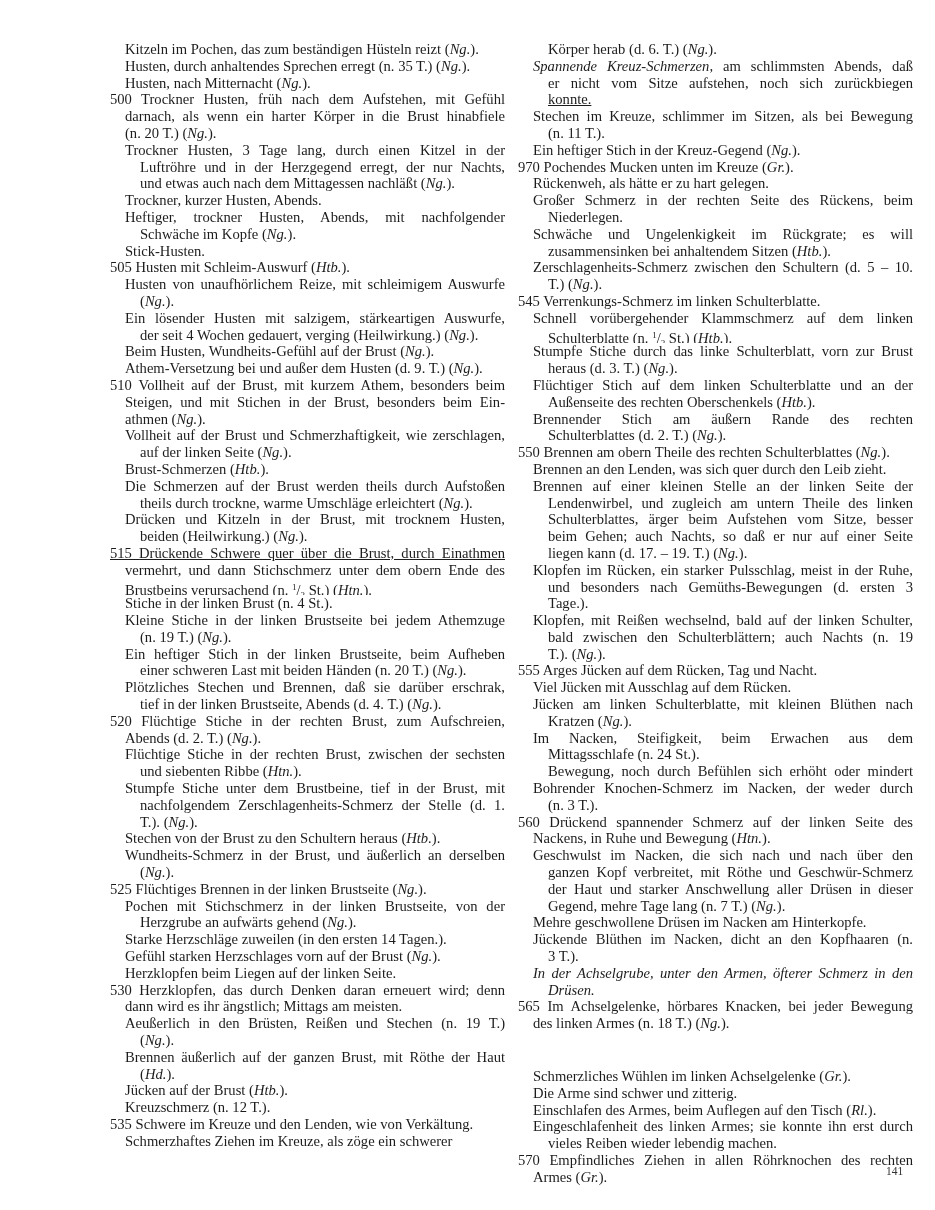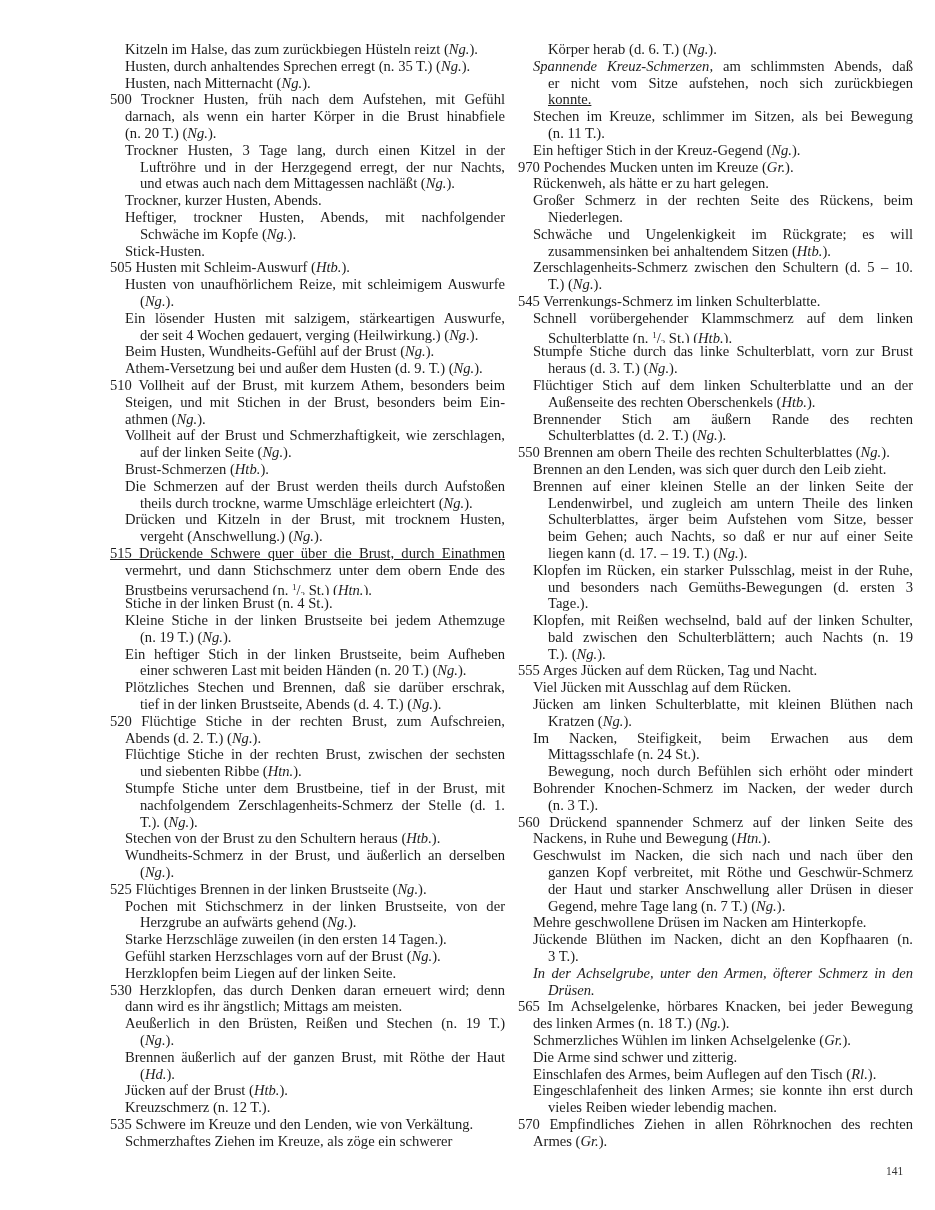--- a/index.html
+++ b/index.html
@@ -18,21 +18,21 @@
   .it { font-style: italic; }
   .sup { font-size: 9px; vertical-align: 5px; }
   .sub { font-size: 9px; vertical-align: -3px; }
   #page-number { position: absolute; left: 886px; top: 1165px; font-size: 11.5px; color: #333; }
 </style>
 </head>
 <body>
 
 <div id="col-left" class="col">
     <div class="entry">
-      <div class="line l0 last last" style="white-space: normal; overflow: hidden;"><span>Kitzeln im Halse, das zum zurückbiegen Hüsteln reizt (</span><span class="it">Ng.</span><span>).</span></div>
+      <div class="line l0 last last" style="white-space: normal; overflow: hidden;"><span>Kitzeln im Pochen, das zum beständigen Hüsteln reizt (</span><span class="it">Ng.</span><span>).</span></div>
     </div>
     <div class="entry">
       <div class="line l0 last last" style="white-space: normal; overflow: hidden;"><span>Husten, durch anhaltendes Sprechen erregt (n. 35 T.) (</span><span class="it">Ng.</span><span>).</span></div>
     </div>
     <div class="entry">
       <div class="line l0 last last" style="white-space: normal; overflow: hidden;"><span>Husten, nach Mitternacht (</span><span class="it">Ng.</span><span>).</span></div>
     </div>
     <div class="entry">
       <div class="line ln" style="white-space: normal; overflow: hidden;"><span style="display: inline;">500 </span><span>Trockner Husten, früh nach dem Aufstehen, mit Gefühl</span></div>
       <div class="line l0" style="white-space: normal; overflow: hidden;"><span>darnach, als wenn ein harter Körper in die Brust hinabfiele</span></div>
@@ -81,21 +81,21 @@
     </div>
     <div class="entry">
       <div class="line l0 last last" style="white-space: normal; overflow: hidden;"><span>Brust-Schmerzen (</span><span class="it">Htb.</span><span>).</span></div>
     </div>
     <div class="entry">
       <div class="line l0" style="white-space: normal; overflow: hidden;"><span>Die Schmerzen auf der Brust werden theils durch Aufstoßen</span></div>
       <div class="line l1 last" style="white-space: normal; overflow: hidden;"><span>theils durch trockne, warme Umschläge erleichtert (</span><span class="it">Ng.</span><span>).</span></div>
     </div>
     <div class="entry">
       <div class="line l0" style="white-space: normal; overflow: hidden;"><span>Drücken und Kitzeln in der Brust, mit trocknem Husten,</span></div>
-      <div class="line l1 last" style="white-space: normal; overflow: hidden;"><span>vergeht (Anschwellung.) (</span><span class="it">Ng.</span><span>).</span></div>
+      <div class="line l1 last" style="white-space: normal; overflow: hidden;"><span>beiden (Heilwirkung.) (</span><span class="it">Ng.</span><span>).</span></div>
     </div>
     <div class="entry">
       <div class="line ln" style="white-space: normal; overflow: hidden; text-decoration: underline;"><span style="display: inline;">515 </span><span>Drückende Schwere quer über die Brust, durch Einathmen</span></div>
       <div class="line l0" style="white-space: normal; overflow: hidden;"><span>vermehrt, und dann Stichschmerz unter dem obern Ende des</span></div>
       <div class="line l0 last" style="white-space: normal; overflow: hidden;"><span>Brustbeins verursachend (n. </span><span class="sup">1</span><span>/</span><span class="sub">2</span><span> St.) (</span><span class="it">Htn.</span><span>).</span></div>
     </div>
     <div class="entry">
       <div class="line l0 last last" style="white-space: normal; overflow: hidden;"><span>Stiche in der linken Brust (n. 4 St.).</span></div>
     </div>
     <div class="entry">
@@ -285,21 +285,21 @@
     </div>
     <div class="entry">
       <div class="line l0" style="white-space: normal; overflow: hidden;"><span class="it">In der Achselgrube, unter den Armen, öfterer Schmerz in den</span></div>
       <div class="line l1 last" style="white-space: normal; overflow: hidden;"><span class="it">Drüsen.</span></div>
     </div>
     <div class="entry">
       <div class="line ln" style="white-space: normal; overflow: hidden;"><span style="display: inline;">565 </span><span>Im Achselgelenke, hörbares Knacken, bei jeder Bewegung</span></div>
       <div class="line l0 last" style="white-space: normal; overflow: hidden;"><span>des linken Armes (n. 18 T.) (</span><span class="it">Ng.</span><span>).</span></div>
     </div>
     <div class="entry">
-      <div class="line l0 last last" style="white-space: normal; overflow: hidden;"><span>Schmerzliches Wühlen im linken Achselgelenke (</span><span class="it">Gr.</span><span>).</span></div>
+      <div class="line l0 last last" style="white-space: normal; overflow: hidden; margin-top: 36px;"><span>Schmerzliches Wühlen im linken Achselgelenke (</span><span class="it">Gr.</span><span>).</span></div>
     </div>
     <div class="entry">
       <div class="line l0 last last" style="white-space: normal; overflow: hidden;"><span>Die Arme sind schwer und zitterig.</span></div>
     </div>
     <div class="entry">
       <div class="line l0 last last" style="white-space: normal; overflow: hidden;"><span>Einschlafen des Armes, beim Auflegen auf den Tisch (</span><span class="it">Rl.</span><span>).</span></div>
     </div>
     <div class="entry">
       <div class="line l0" style="white-space: normal; overflow: hidden;"><span>Eingeschlafenheit des linken Armes; sie konnte ihn erst durch</span></div>
       <div class="line l1 last" style="white-space: normal; overflow: hidden;"><span>vieles Reiben wieder lebendig machen.</span></div>

